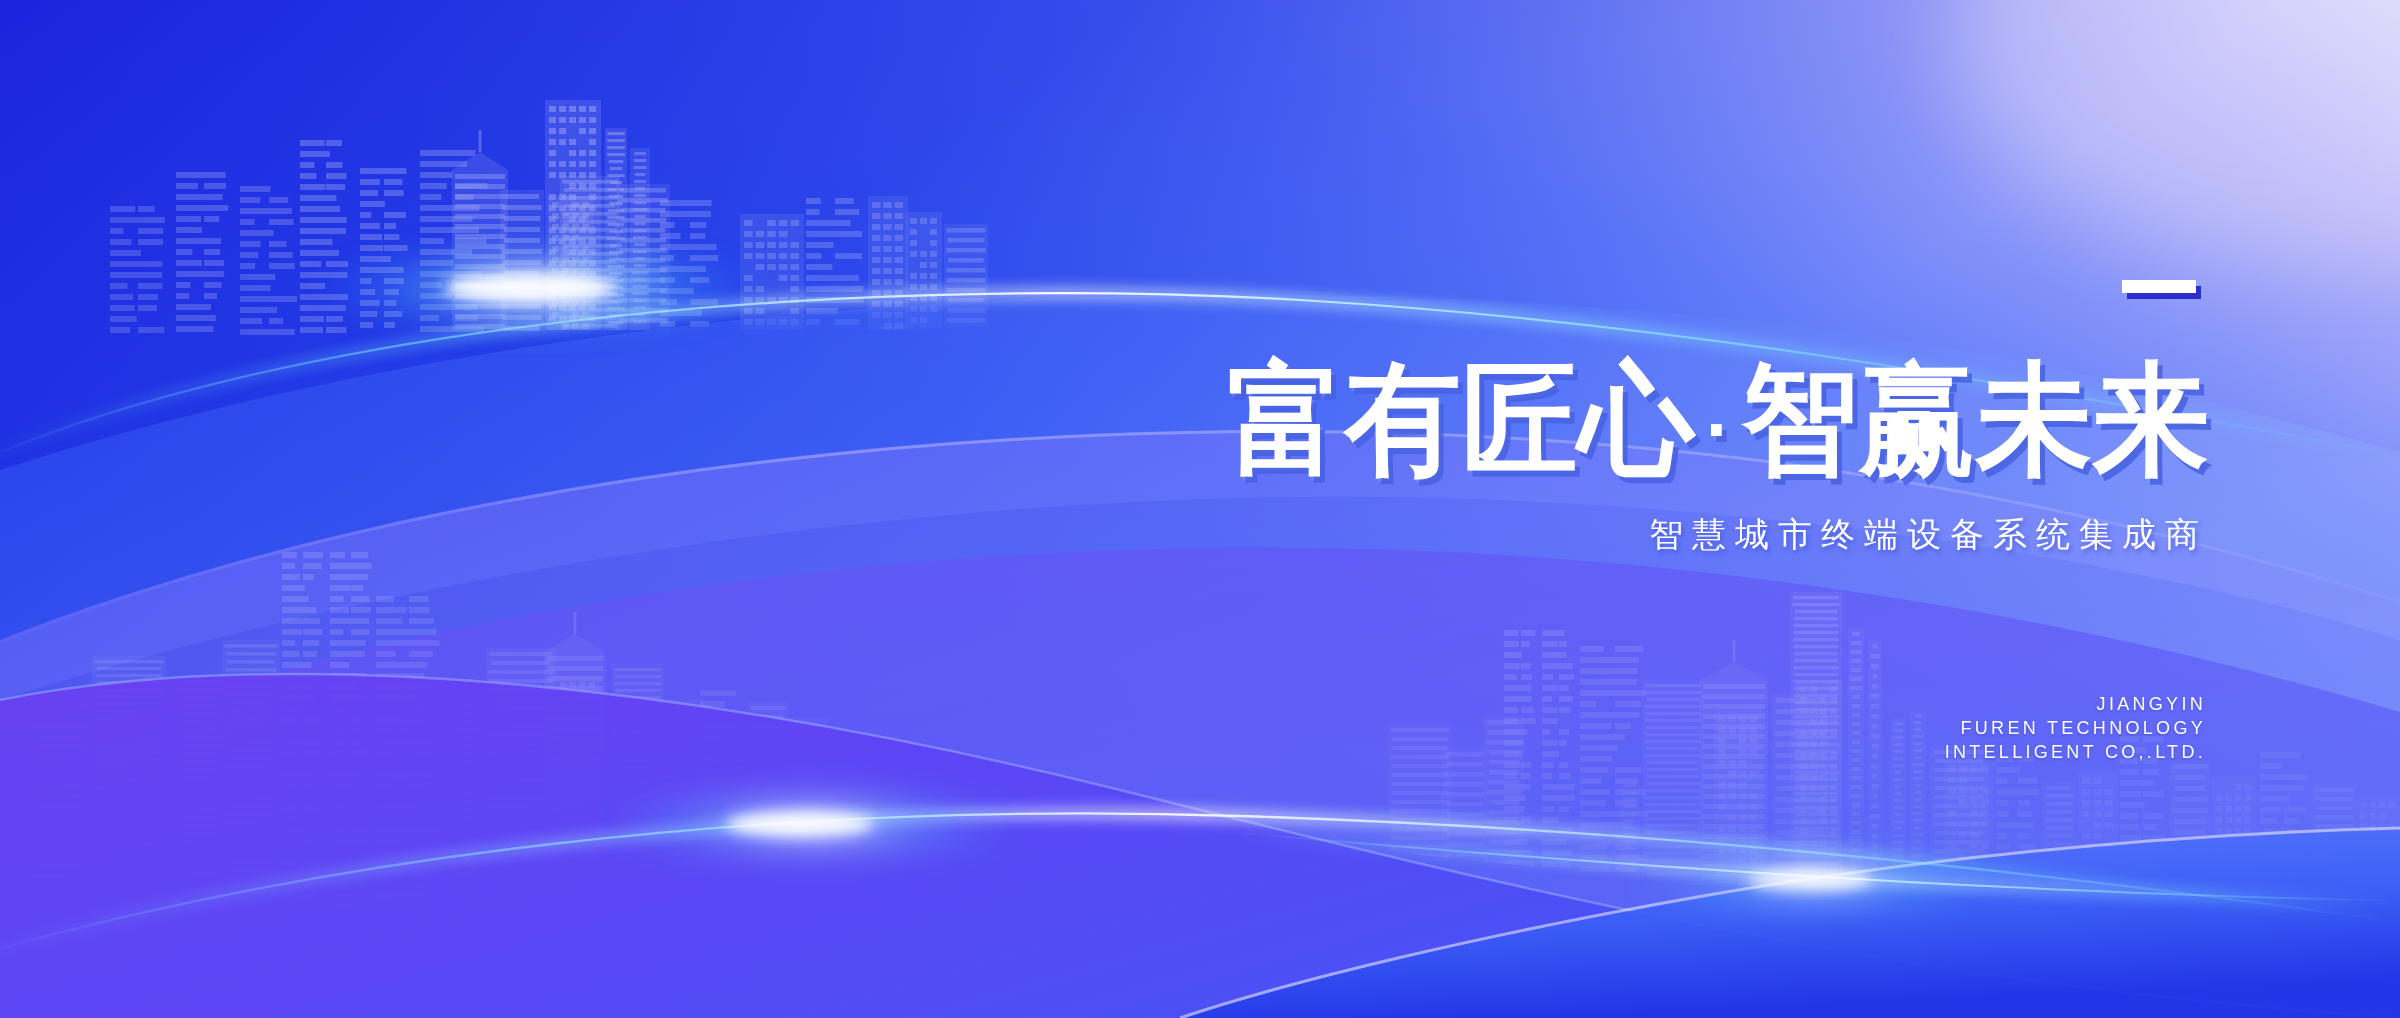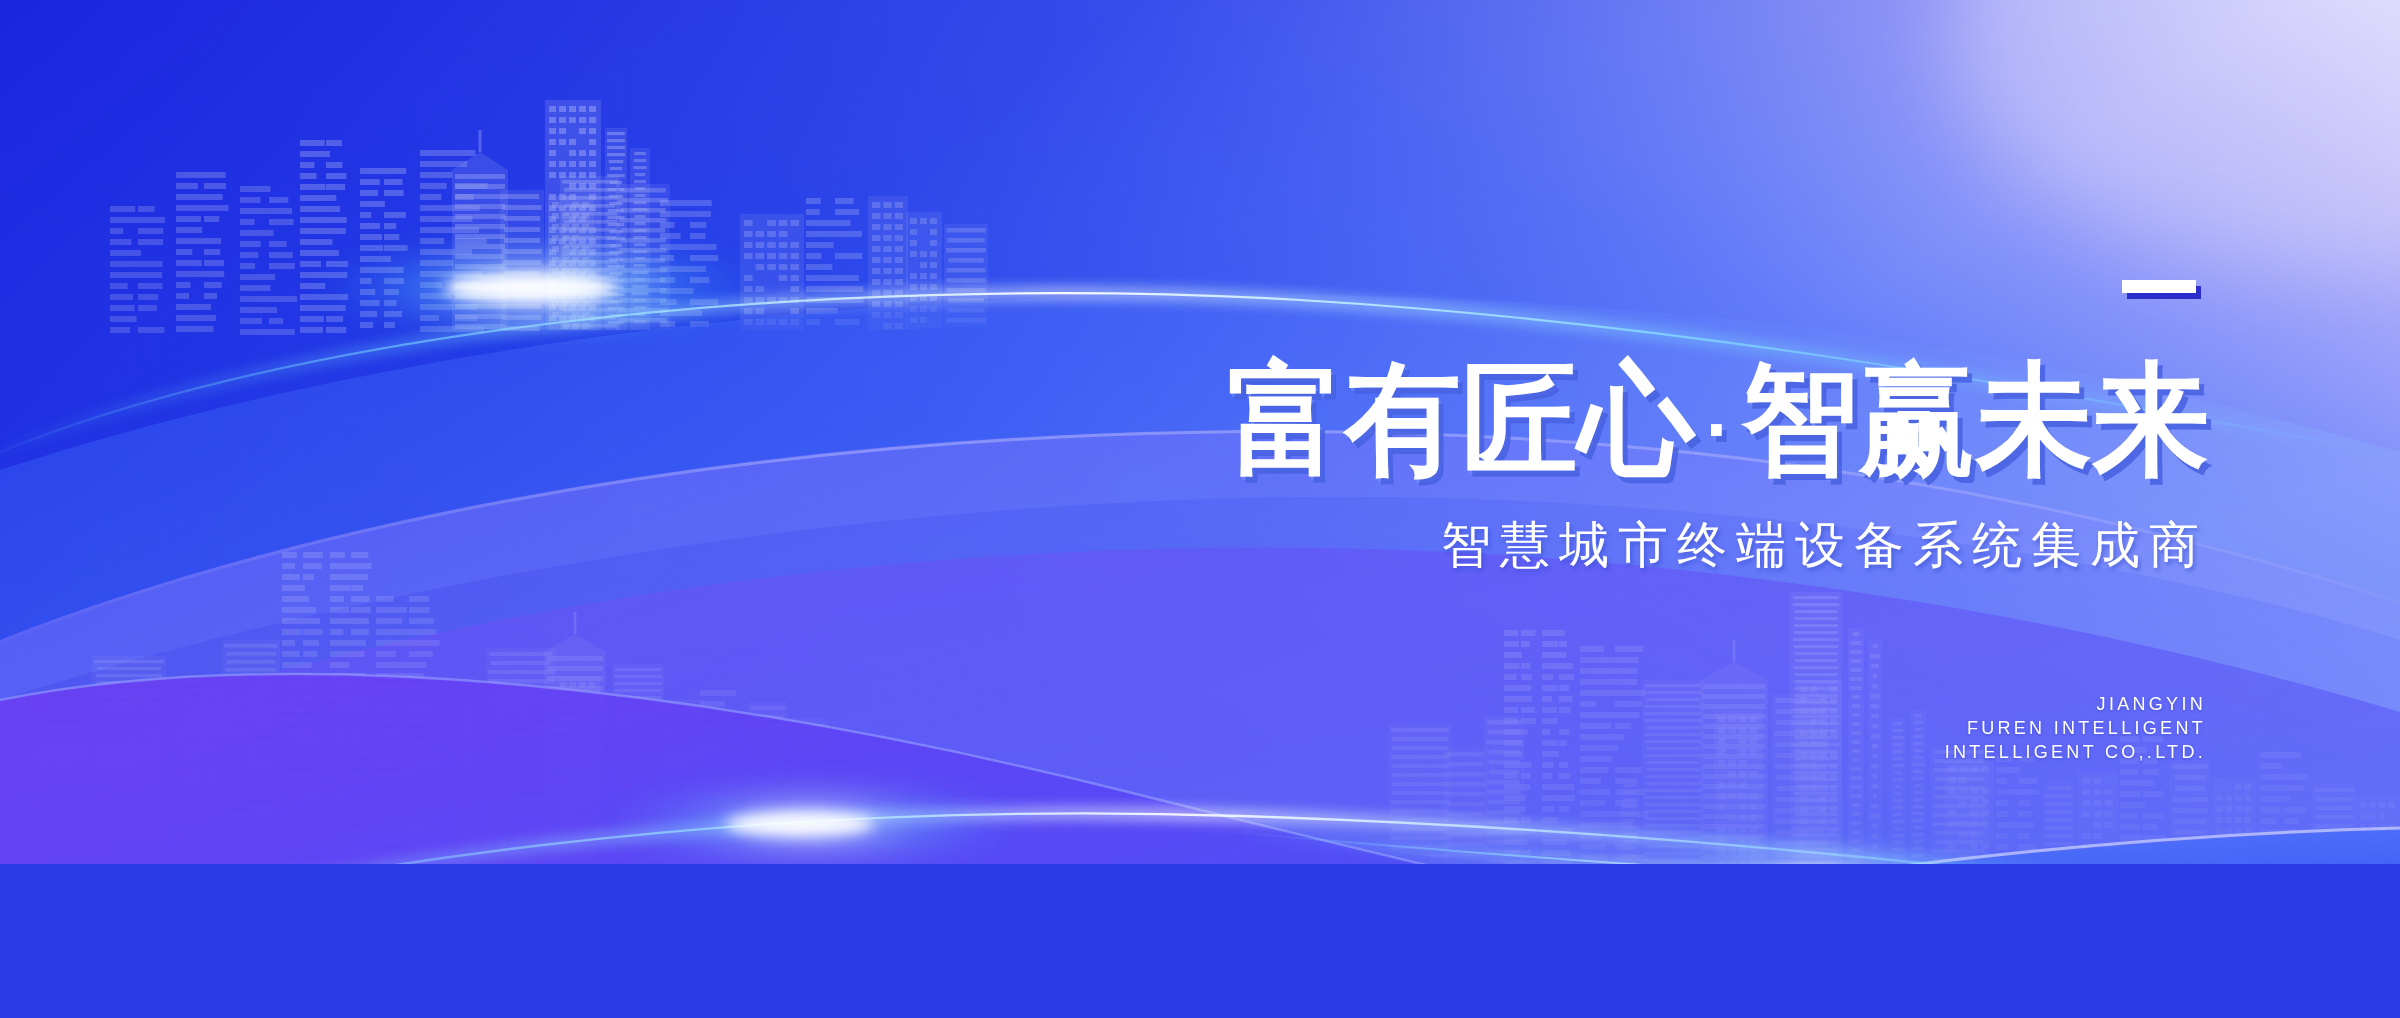--- a/index.html
+++ b/index.html
@@ -1,18 +1,18 @@
 <!DOCTYPE html>
 <html><head>
 <meta charset="utf-8">
 <style>
   html,body{margin:0;padding:0;background:#2a3ce8;}
   #stage{
     position:relative;
-    width:2400px;height:864px;
+    width:2400px;height:1018px;
     overflow:hidden;
     font-family:"Liberation Sans","DejaVu Sans",sans-serif;
     background:#3246ee;
   }
   #bg{position:absolute;inset:0;width:2400px;height:1018px;display:block;}
 
   
   .text-layer{position:absolute;inset:0;}
 
   .accent-dash{
@@ -40,21 +40,21 @@
        2px 3px 0 rgba(120,145,245,.55);
   }
   .headline .dot{font-size:76px;vertical-align:middle;padding:0 10px;}
 
   .subtitle{
     position:absolute;
     left:1100px;top:512px;
     width:1108px;
     text-align:right;
     color:#ffffff;
-    font-size:50px;
+    font-size:34px;
     font-weight:300;
     letter-spacing:9px;
     white-space:nowrap;
     text-shadow:2px 3px 4px rgba(46,70,200,.55);
   }
 
   .company{
     position:absolute;
     left:1600px;top:648px;
     width:606px;
@@ -2231,18 +2231,18 @@
     <div class="accent-dash"></div>
 
     <div class="headline">
       <span>富有匠心</span><span class="dot">·</span><span>智赢未来</span>
     </div>
 
     <div class="subtitle">智慧城市终端设备系统集成商</div>
 
     <div class="company">
       <div>JIANGYIN</div>
-      <div>FUREN INTELLIGENT</div>
+      <div>FUREN TECHNOLOGY</div>
       <div>INTELLIGENT CO,.LTD.</div>
     </div>
 
   </div>
 </div>
 
 </body></html>

